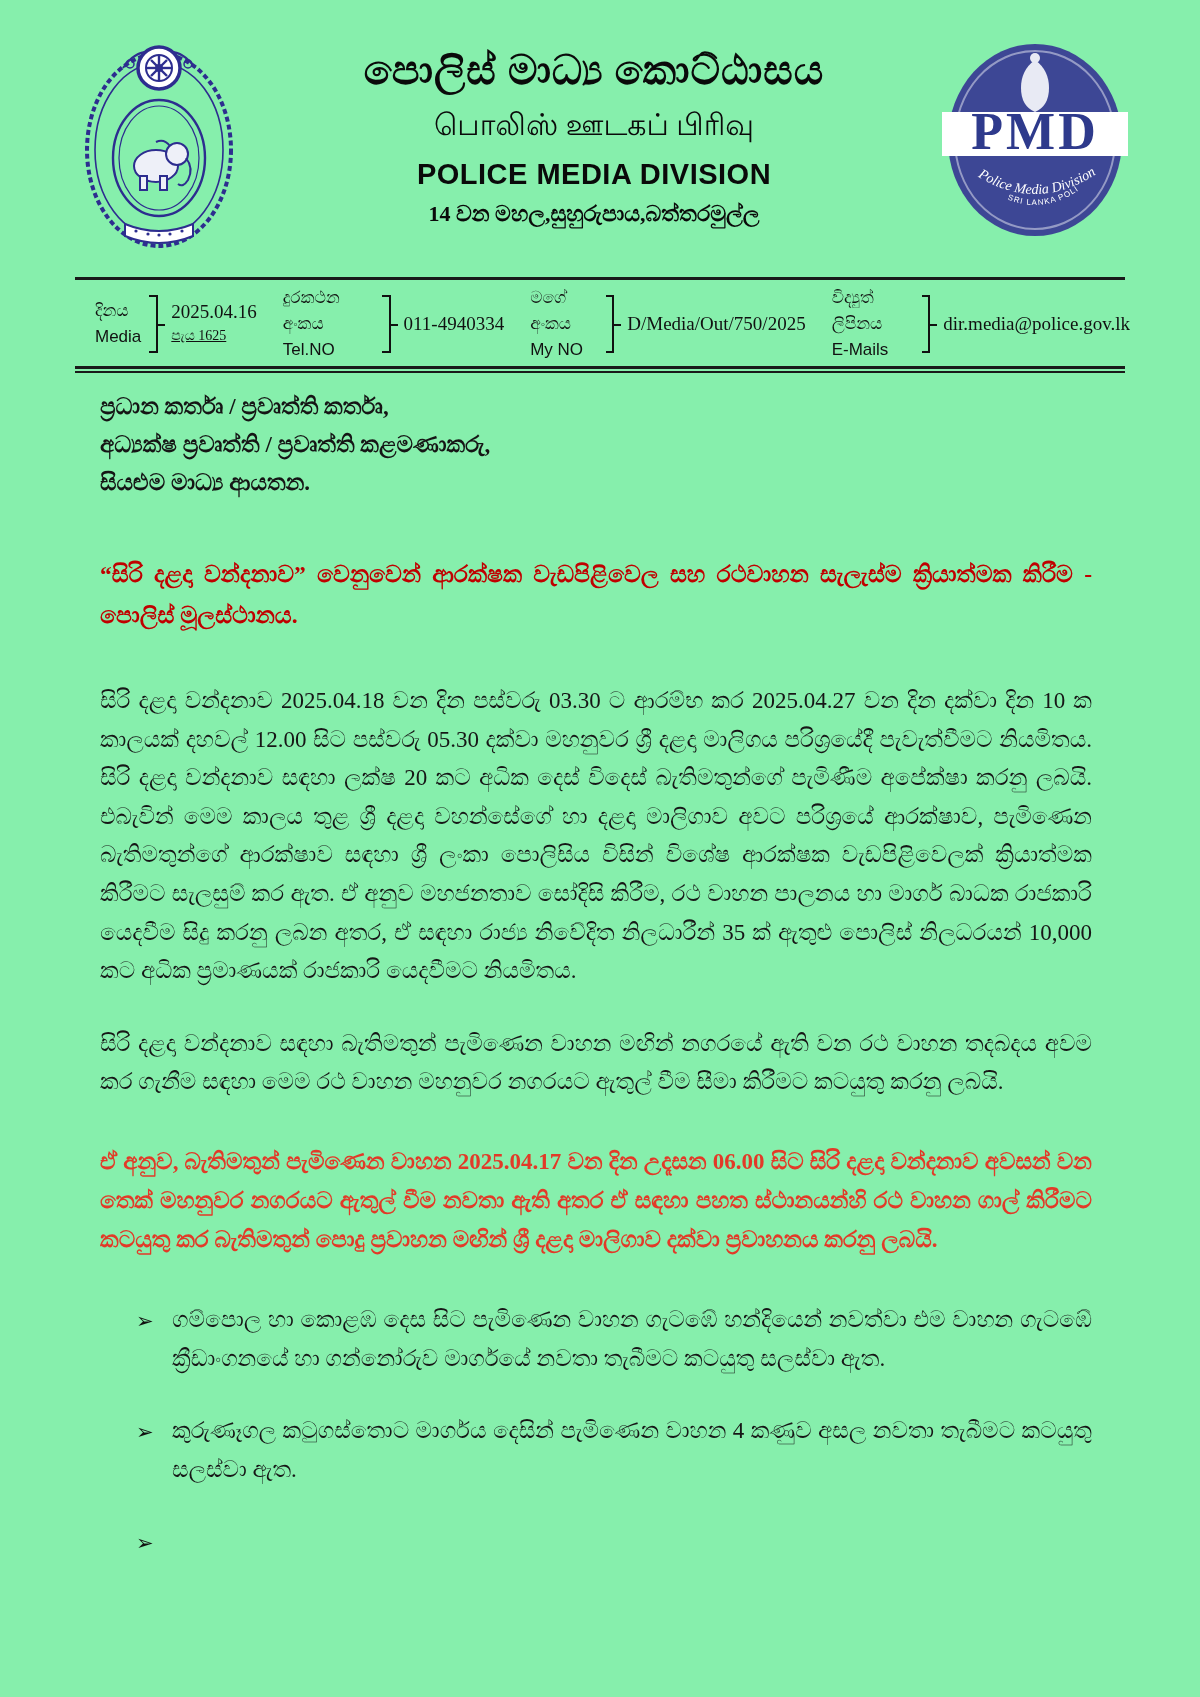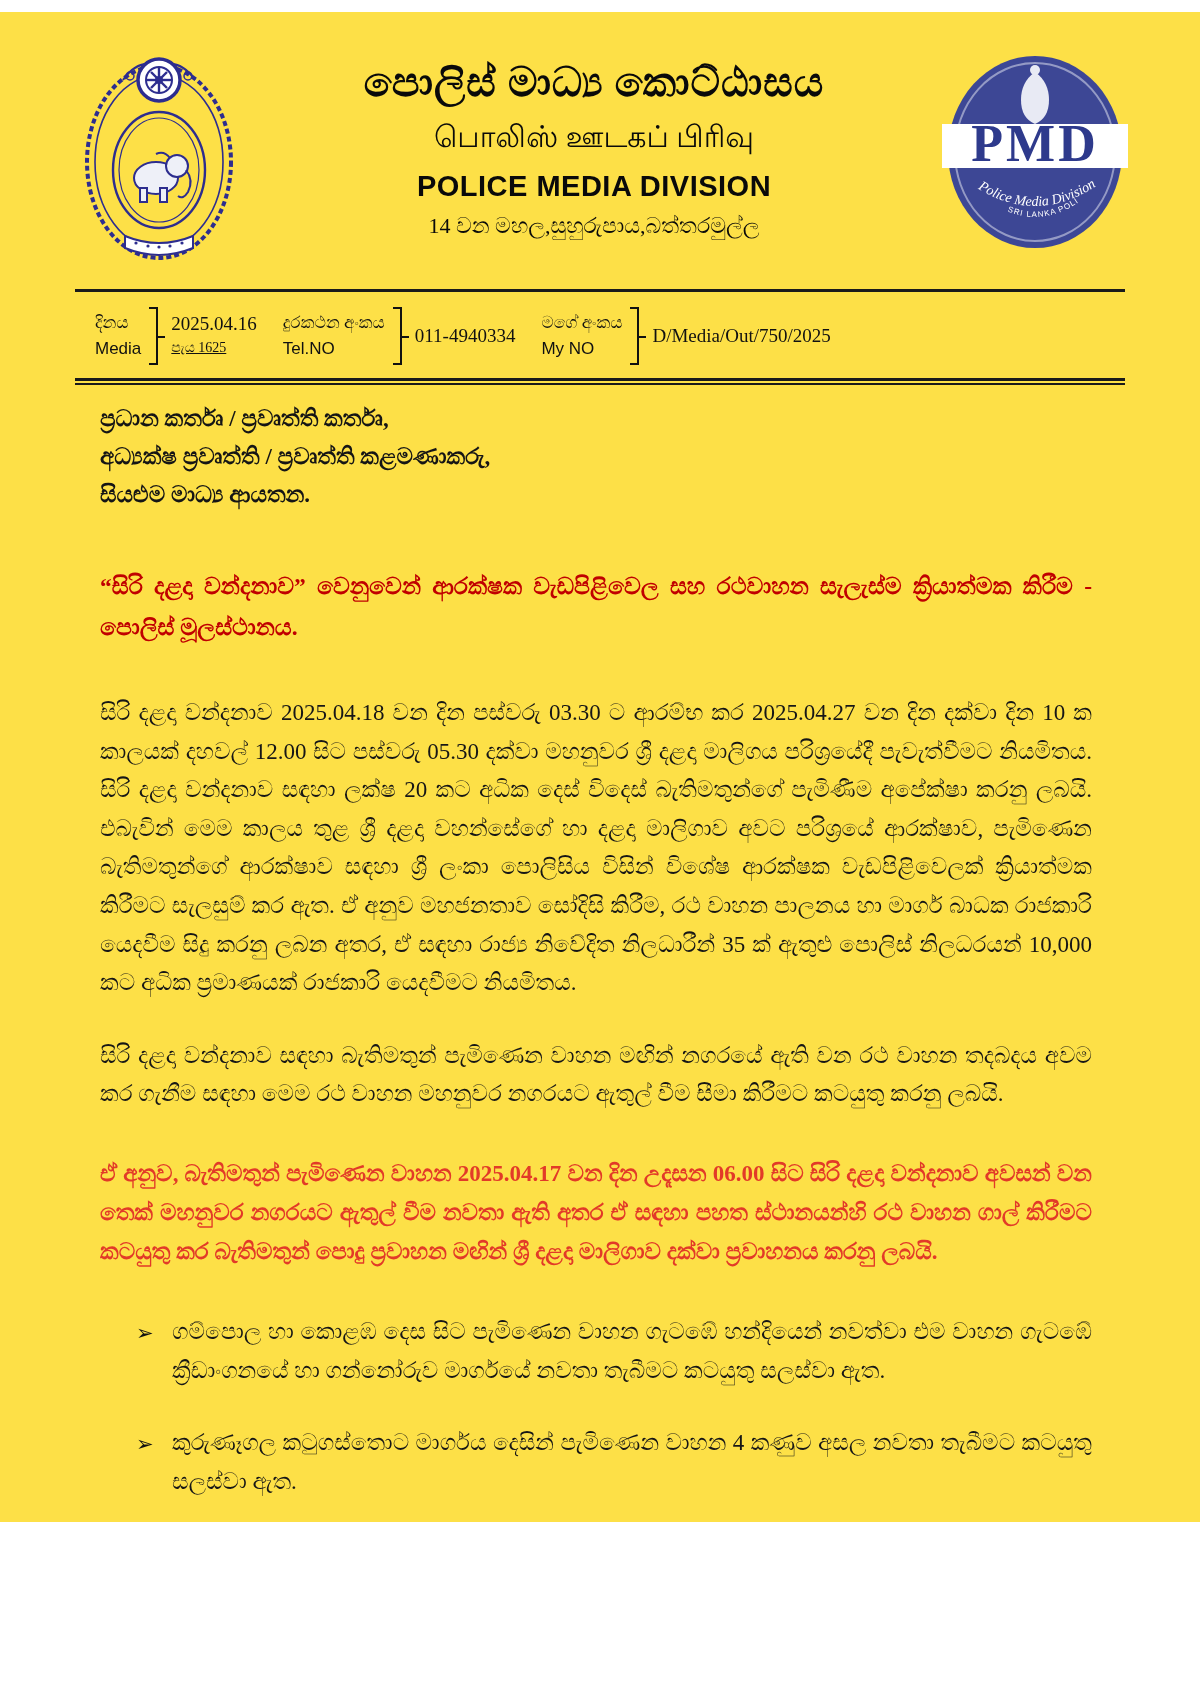--- a/index.html
+++ b/index.html
@@ -1,32 +1,32 @@
 <!DOCTYPE html>
 <html><head>
 <meta charset="utf-8">
 <style>
   * { margin:0; padding:0; box-sizing:border-box; }
   html,body { background:#ffffff; }
   .page {
-    position:relative; width:1200px; height:1510px; margin:12px auto;
-    background:#fde047; color:#111;
+    position:relative; width:1200px; height:1697px; margin:0 auto;
+    background:#86efac; color:#111;
     font-family:"Liberation Serif","DejaVu Serif",serif;
     overflow:hidden;
   }
 
   
   .header { display:flex; align-items:flex-start; padding:28px 70px 0 78px; }
   .crest-box { width:170px; flex:0 0 170px; }
   .titles { flex:1; text-align:center; padding-top:18px; }
   .title-si { font-size:41px; font-weight:bold; letter-spacing:1px; color:#0a0a0a; }
   .title-ta { font-size:30px; margin-top:14px; color:#0a0a0a; }
   .title-en { font-size:29px; font-weight:bold; margin-top:12px; letter-spacing:.5px;
               font-family:"Liberation Sans","DejaVu Sans",sans-serif; color:#0a0a0a; }
-  .addr     { font-size:22px; margin-top:10px; font-weight:400; color:#0a0a0a; }
+  .addr     { font-size:22px; margin-top:10px; font-weight:700; color:#0a0a0a; }
   .pmd-box { width:190px; flex:0 0 190px; padding-top:10px; }
 
   
   .rule-top { position:absolute; left:75px; right:75px; top:277px; height:3px; background:#1a1a1a; }
   .rule-bottom { position:absolute; left:75px; right:75px; top:366px; height:7px;
                  border-top:3px solid #1a1a1a; border-bottom:2px solid #1a1a1a; }
   .infobar { position:absolute; left:95px; right:70px; top:284px; height:80px;
              display:flex; align-items:center; }
   .field { display:flex; align-items:center; }
   .f-labels { text-align:left; line-height:26px; font-size:17px; }
@@ -162,20 +162,28 @@
 
     <div class="field" style="margin-left:26px;">
       <div class="f-labels">
         <div class="f-label-si">මගේ අංකය</div>
         <div class="f-label-en">My NO</div>
       </div>
       <div class="bracket"></div>
       <div class="f-value">D/Media/Out/750/2025</div>
     </div>
 
+    <div class="field" style="margin-left:26px;">
+      <div class="f-labels">
+        <div class="f-label-si">විද්‍යුත් ලිපිනය</div>
+        <div class="f-label-en">E-Mails</div>
+      </div>
+      <div class="bracket"></div>
+      <div class="f-value">dir.media@police.gov.lk</div>
+    </div>
   </div>
 
   <div class="rule-bottom"></div>
 
   <div class="letter">
 
     <div class="salutation">
       <div>ප්‍රධාන කර්තෘ / ප්‍රවෘත්ති කර්තෘ,</div>
       <div>අධ්‍යක්ෂ ප්‍රවෘත්ති / ප්‍රවෘත්ති කළමණාකරු,</div>
       <div>සියළුම මාධ්‍ය ආයතන.</div>

